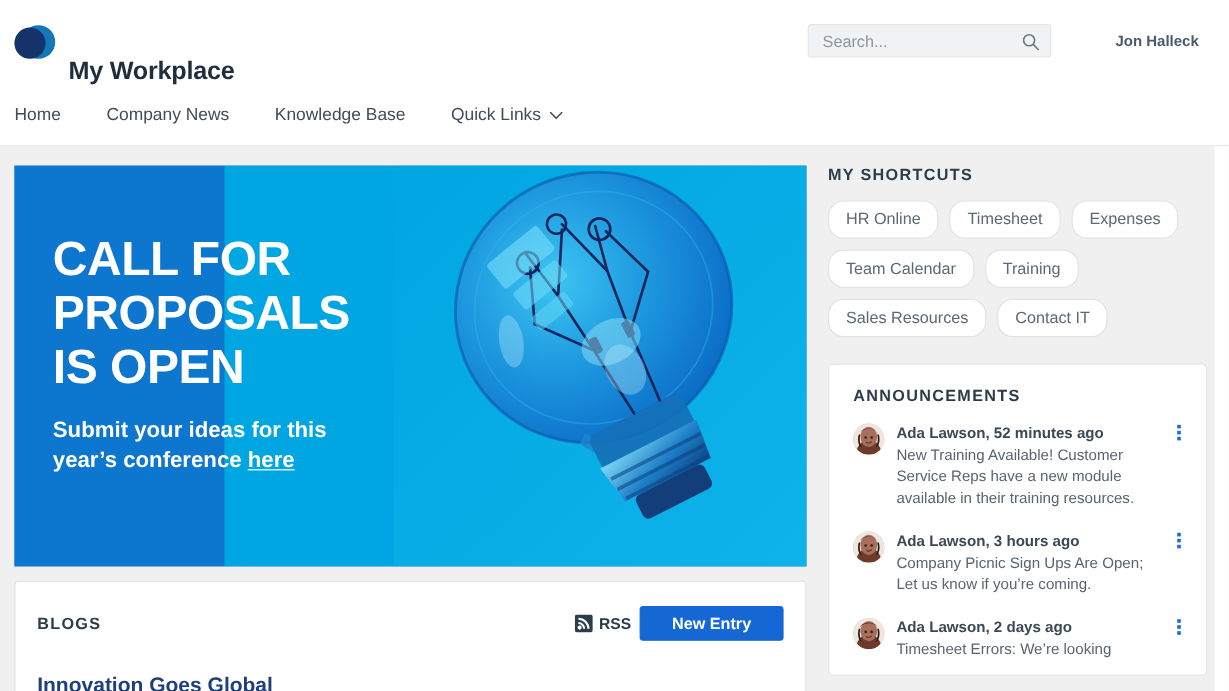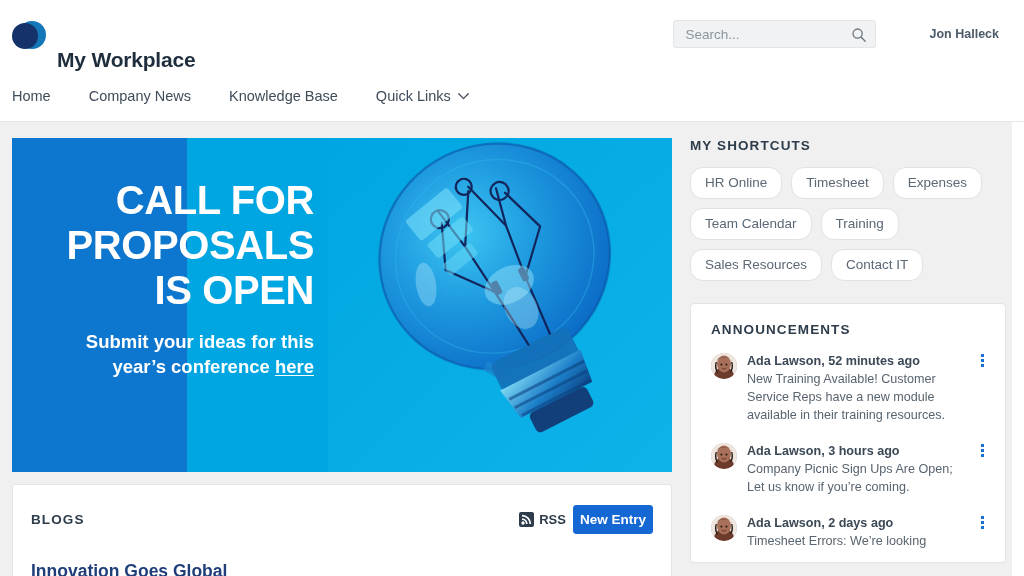--- a/index.html
+++ b/index.html
@@ -158,23 +158,22 @@
     background: #00a6e2;
   }
   .bulb-photo {
     position: absolute;
     right: -6px; top: 0;
     width: 350px; height: 334px;
     overflow: hidden;
   }
   .hero-copy {
     position: absolute;
-    left: 32px; top: 40px;
+    left: 32px; top: 56px;
     z-index: 5;
-    text-align: right;
   }
   .hero-title {
     font-size: 40px;
     font-weight: bold;
     color: #ffffff;
     line-height: 1.12;
     letter-spacing: -0.4px;
     text-shadow: 0 0 1px rgba(0,0,0,0.06);
   }
   .hero-sub {
@@ -233,21 +232,21 @@
     border: 1px solid #d9dbde;
     border-radius: 3px;
     font-family: "Liberation Sans", sans-serif;
     font-size: 13.5px;
     color: #6e7a86;
     cursor: pointer;
     line-height: 27px;
   }
   .btn-primary {
     height: 29px;
-    padding: 0 6px;
+    padding: 0 26px;
     background: #1567d3;
     border: 1px solid #1567d3;
     border-radius: 3px;
     font-family: "Liberation Sans", sans-serif;
     font-size: 13.5px;
     font-weight: bold;
     color: #ffffff;
     cursor: pointer;
     line-height: 27px;
   }

